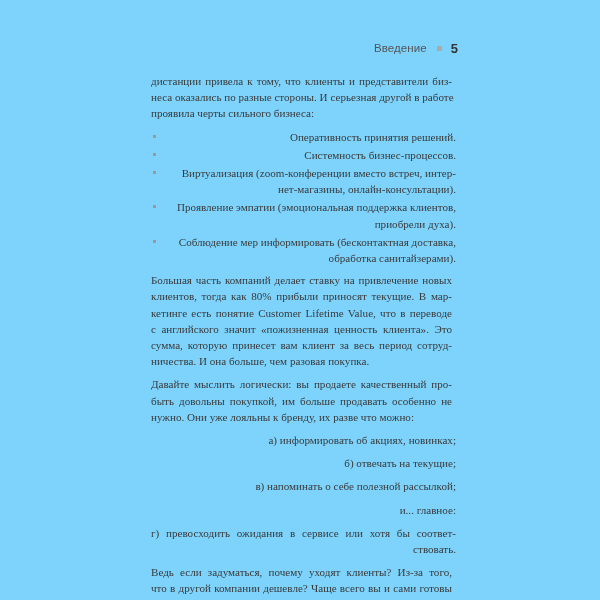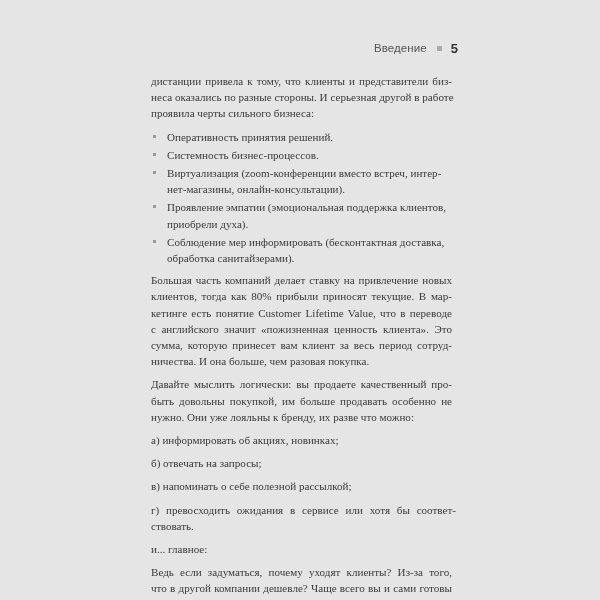--- a/index.html
+++ b/index.html
@@ -1,20 +1,20 @@
 <!DOCTYPE html>
 <html><head>
   <meta charset="utf-8">
   <style>
     html, body { margin: 0; padding: 0; }
     body {
       width: 600px; height: 600px; background: #ffffff; position: relative; overflow: hidden;
       font-family: "DejaVu Serif", "Liberation Serif", serif;
     }
-    .page { position: absolute; left: 0; top: 0; width: 600px; height: 600px; background: #e5e5e5; }
+    .page { position: absolute; left: 0; top: 0; width: 600px; height: 600px; background: #7dd3fc; }
     .running-head {
       position: absolute; top: 39px; left: 300px; width: 158px; height: 18px;
       display: flex; justify-content: flex-end; align-items: center;
       font-family: "Liberation Sans", "DejaVu Sans", sans-serif; color: #555;
     }
     .running-head .section { font-size: 11.5px; letter-spacing: 0.1px; }
     .running-head .sep { width: 5px; height: 5px; background: #aaa; margin: 0 9px 0 10px; display: inline-block; }
     .running-head .num { font-size: 13px; font-weight: bold; color: #333; }
     .body {
       position: absolute; left: 151px; top: 73px; width: 305px;
@@ -23,21 +23,21 @@
     }
     .body p { margin: 0 4px 7px 0; text-align: justify; font-family: Liberation Serif, serif; }
     .body p .ln { display: block; text-align: justify; text-align-last: justify; white-space: nowrap; }
     .body p .ln.last { text-align-last: left; }
     ul.bullets { list-style: none; margin: 0 0 6px 0; padding: 0; }
     ul.bullets li { position: relative; padding-left: 16px; margin: 0 0 2px 0; }
     ul.bullets li .dot {
       position: absolute; left: 2px; top: 6px; width: 3px; height: 3px; background: #9a9a9a;
     }
     ul.bullets li .ln { display: block; white-space: nowrap; }
-    .ln { font-size: 11.1px; }
+    .ln { font-size: 11.1px; text-align: right; }
     .item { margin: 0 0 7px 0; }
     .item .ln { display: block; white-space: nowrap; }
   </style>
 </head>
 <body>
 
 <div class="page">
 
   <div class="running-head">
     <span class="section">Введение</span>
@@ -91,31 +91,31 @@
     <p>
       <span class="ln">Давайте мыслить логически: вы продаете качественный про-</span>
       <span class="ln">быть довольны покупкой, им больше продавать особенно не</span>
       <span class="ln last">нужно. Они уже лояльны к бренду, их разве что можно:</span>
     </p>
 
     <div class="item">
       <span class="ln">а) информировать об акциях, новинках;</span>
     </div>
     <div class="item">
-      <span class="ln">б) отвечать на запросы;</span>
+      <span class="ln">б) отвечать на текущие;</span>
     </div>
     <div class="item">
       <span class="ln">в) напоминать о себе полезной рассылкой;</span>
     </div>
     <div class="item">
+      <span class="ln">и... главное:</span>
+    </div>
+    <div class="item">
       <span class="ln" style="text-align:justify;text-align-last:justify;">г) превосходить ожидания в сервисе или хотя бы соответ-</span>
       <span class="ln">ствовать.</span>
-    </div>
-    <div class="item">
-      <span class="ln">и... главное:</span>
     </div>
 
     <p>
       <span class="ln">Ведь если задуматься, почему уходят клиенты? Из-за того,</span>
       <span class="ln">что в другой компании дешевле? Чаще всего вы и сами готовы</span>
 
     </p>
 
   </div>
 </div>

